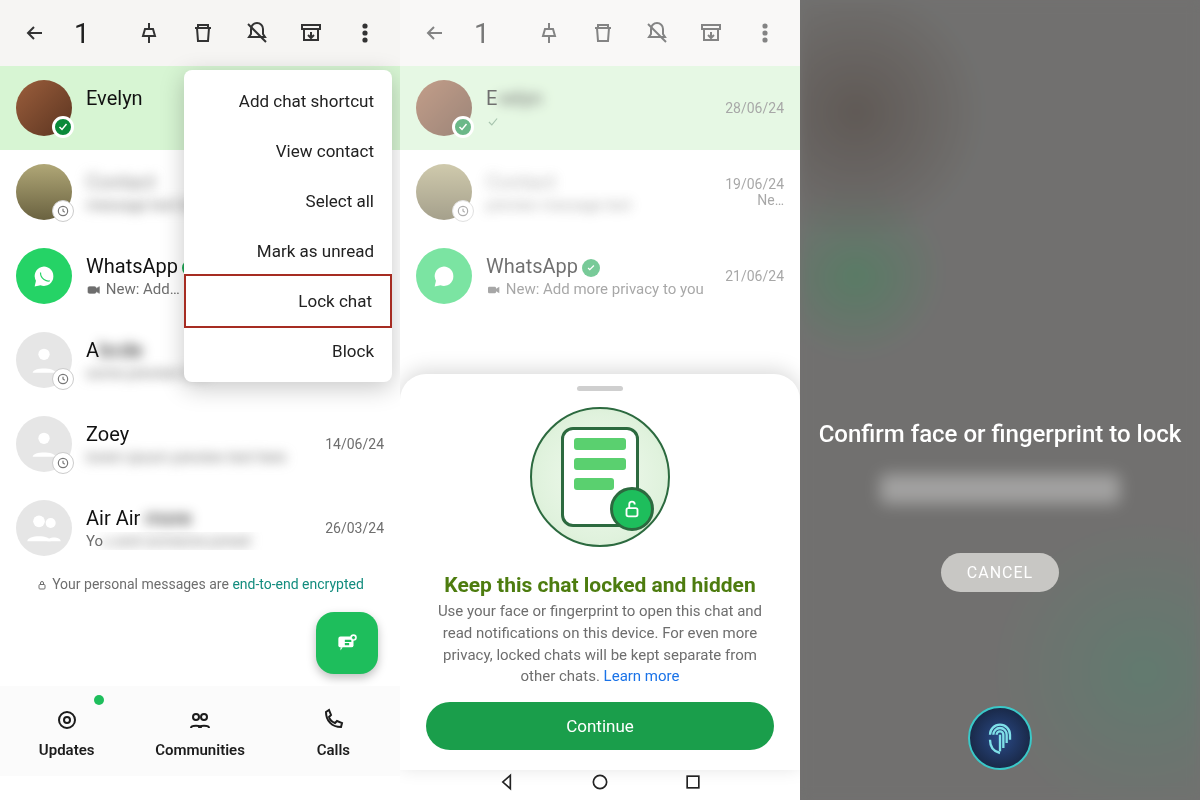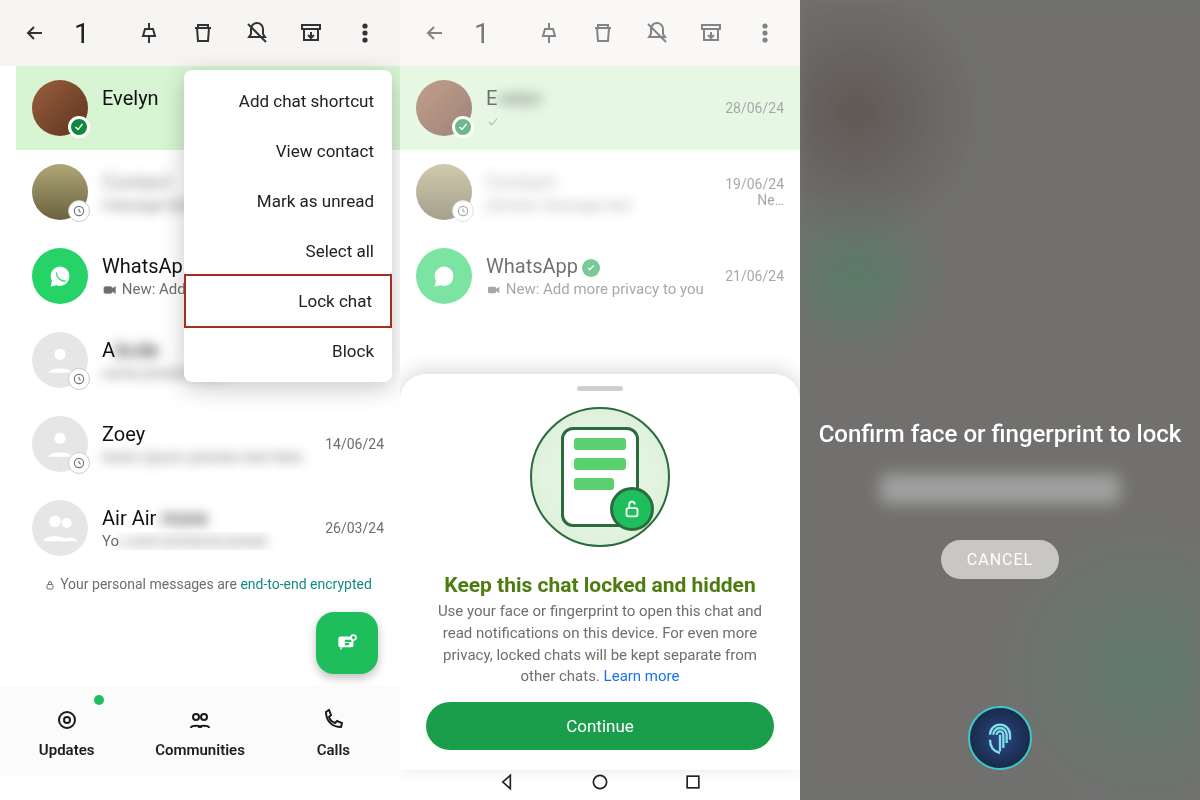--- a/index.html
+++ b/index.html
@@ -40,21 +40,21 @@
     width: 46px;
     height: 46px;
     display: flex;
     align-items: center;
     justify-content: center;
   }
   .topbar svg { width: 24px; height: 24px; fill: none; stroke: #333; stroke-width: 2; }
   .spacer { flex: 1; }
 
   
-  .chatlist { position: relative; margin-left: 16px; }
+  .chatlist { position: relative; }
   .chat {
     display: flex;
     align-items: center;
     padding: 14px 16px;
     gap: 14px;
   }
   .chat.selected { background: #d7f5d3; }
   .avatar {
     width: 56px; height: 56px; border-radius: 50%;
     background: #e6e6e6;
@@ -234,21 +234,21 @@
   .p3 .confirm h3 { font-size:24px; font-weight:500; }
   .p3 .confirm .blurred {
     margin: 26px auto 0;
     width: 240px; height:30px;
     background: rgba(255,255,255,.35);
     border-radius: 6px;
     filter: blur(8px);
   }
   .p3 .cancel {
     display:inline-block;
-    margin-top: 36px;
+    margin-top: 49px;
     padding: 10px 26px;
     background: #c8c7c4;
     color:#fff;
     font-size:16px;
     letter-spacing: 1px;
     border-radius: 22px;
   }
   .p3 .fp {
     position:absolute;
     bottom: 30px; left:50%; transform:translateX(-50%);
@@ -429,22 +429,22 @@
           <rect x="6" y="11" width="12" height="9" rx="2"></rect>
           <path d="M9 11V8a3 3 0 016 0v3"></path>
         </svg><span>Your personal messages are </span><span class="link">end-to-end encrypted</span>
     </div>
 
   </div>
 
   <div class="menu">
     <div class="item">Add chat shortcut</div>
     <div class="item">View contact</div>
+    <div class="item">Select all</div>
     <div class="item">Mark as unread</div>
-    <div class="item">Select all</div>
     <div class="item highlight">Lock chat</div>
     <div class="item">Block</div>
   </div>
 
   <div class="fab">
     <svg viewBox="0 0 24 24">
         <rect x="4" y="6" width="14" height="10" rx="2"></rect>
         <path d="M8 16l-2 3v-3" fill="#fff"></path>
         <path d="M10 10h6M10 13h4" stroke="#1ebe5c" stroke-width="2"></path>
         <circle cx="18" cy="7" r="3" fill="#fff"></circle>

